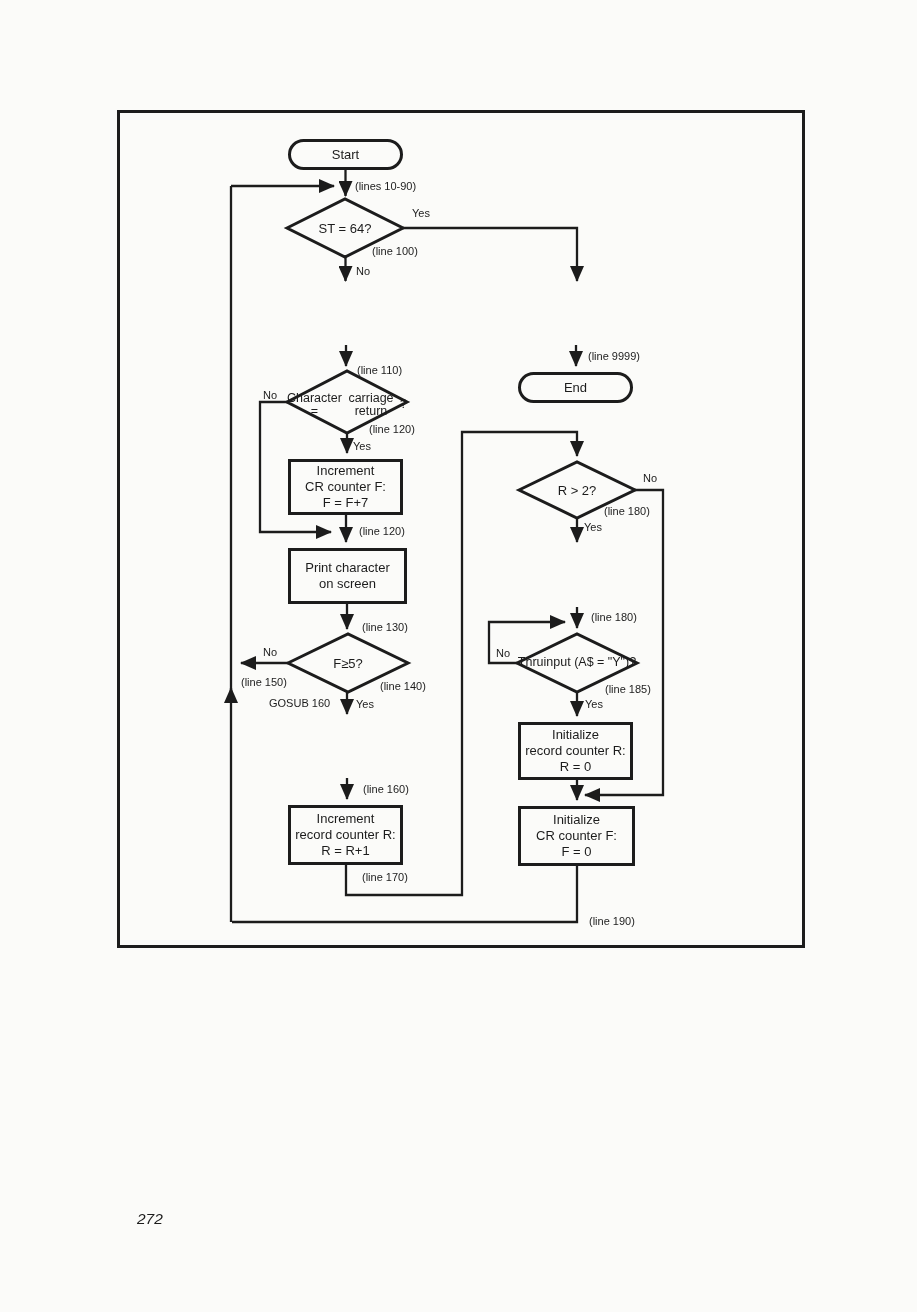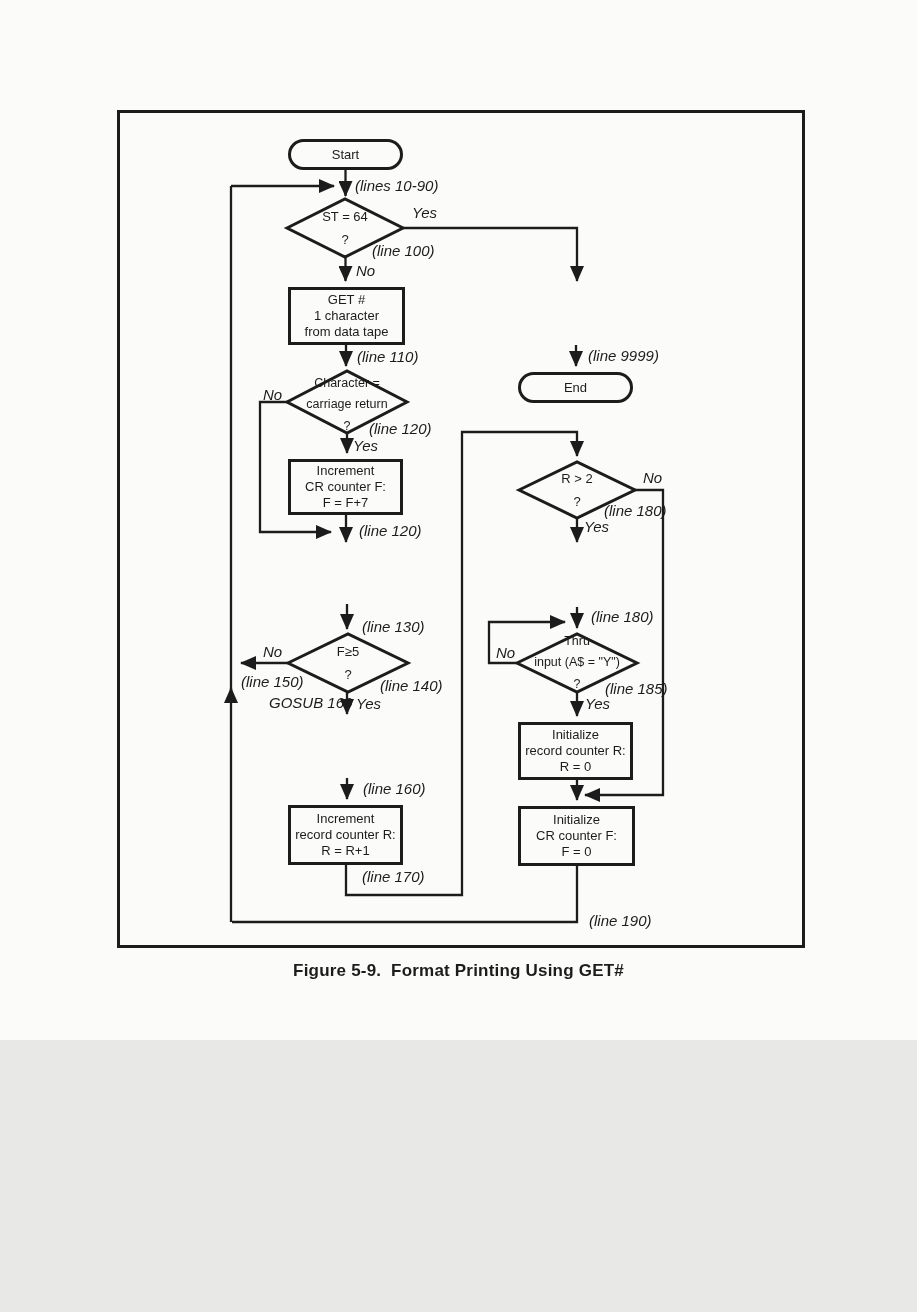--- a/index.html
+++ b/index.html
@@ -1,28 +1,28 @@
 <!DOCTYPE html>
 <html><head>
 <meta charset="utf-8">
 <style>
   html,body{margin:0;padding:0;background:#e8e8e6;}
-  .page{position:relative;width:917px;height:1040px;background:#fbfbf9;color:#1c1c1c;
+  .page{position:relative;width:917px;height:1312px;background:#fbfbf9;color:#1c1c1c;
         font-family:"Liberation Sans",sans-serif;overflow:hidden;}
   .frame{position:absolute;left:117px;top:110px;width:688px;height:838px;
          border:3px solid #1c1c1c;box-sizing:border-box;}
   svg.wires{position:absolute;left:0;top:0;}
   .n{position:absolute;box-sizing:border-box;border:3px solid #1c1c1c;background:#fbfbf9;
      display:flex;flex-direction:column;align-items:center;justify-content:center;
      text-align:center;font-size:13px;line-height:16px;z-index:3;}
   .stadium{border-radius:17px;}
-  .dt{position:absolute;display:flex;flex-direction:column;align-items:center;justify-content:center;
-      text-align:center;font-size:13px;line-height:15px;z-index:3;gap:8px;}
+  .dt{position:absolute;display:flex;flex-direction:row;align-items:center;justify-content:center;
+      text-align:center;font-size:13px;line-height:15px;z-index:3;}
   .dt.small{font-size:12.5px;line-height:13.5px;}
-  .lb{position:absolute;font-size:15px;line-height:14px;white-space:nowrap;z-index:4;font-style:italic;}
+  .lb{position:absolute;font-size:11px;line-height:14px;white-space:nowrap;z-index:4;}
   .caption{position:absolute;left:0;top:961px;width:917px;text-align:center;
            font-size:17px;font-weight:600;letter-spacing:.2px;white-space:pre;}
   .pageno{position:absolute;left:105px;top:1210px;font-size:15.5px;font-style:italic;margin-left:32px;}
 </style>
 </head>
 <body>
 
 <div class="page">
 
   <div class="frame"></div>
@@ -64,37 +64,36 @@
       <polygon points="288,663 348,634 408,663 348,692"></polygon>
       <polygon points="519,490 577,462 635,490 577,518"></polygon>
       <polygon points="517,663 577,634 637,663 577,692"></polygon>
     </g>
   </svg>
 
   <div class="n stadium" style="left:288px;top:139px;width:115px;height:31px">
     <div>Start</div>
   </div>
 
-  <div class="n" style="left:288px;top:287px;width:117px;height:58px">
-    <div>GET #</div>
-    <div>1 character</div>
-    <div>from data tape</div>
-  </div>
 
 
   <div class="n stadium" style="left:518px;top:372px;width:115px;height:31px">
     <div>End</div>
   </div>
 
   <div class="n" style="left:288px;top:459px;width:115px;height:56px">
     <div>Increment</div>
     <div>CR counter F:</div>
     <div>F = F+7</div>
   </div>
 
+  <div class="n" style="left:288px;top:548px;width:119px;height:56px">
+    <div>Print character</div>
+    <div>on screen</div>
+  </div>
 
 
   <div class="n" style="left:288px;top:805px;width:115px;height:60px">
     <div>Increment</div>
     <div>record counter R:</div>
     <div>R = R+1</div>
   </div>
 
 
   <div class="n" style="left:518px;top:722px;width:115px;height:58px">
@@ -133,21 +132,21 @@
   <div class="dt small" style="left:517px;top:642px;width:120px;height:42px">
     <div>Thru</div>
     <div>input (A$ = "Y")</div>
     <div>?</div>
   </div>
 
   <div class="lb" style="left:355px;top:179px">(lines 10-90)</div>
   <div class="lb" style="left:412px;top:206px">Yes</div>
   <div class="lb" style="left:372px;top:244px">(line 100)</div>
   <div class="lb" style="left:356px;top:264px">No</div>
-  <div class="lb" style="left:357px;top:350px">(line 110)</div>
+  <div class="lb" style="left:357px;top:363px">(line 110)</div>
   <div class="lb" style="left:263px;top:388px">No</div>
   <div class="lb" style="left:369px;top:422px">(line 120)</div>
   <div class="lb" style="left:353px;top:439px">Yes</div>
   <div class="lb" style="left:359px;top:524px">(line 120)</div>
   <div class="lb" style="left:362px;top:620px">(line 130)</div>
   <div class="lb" style="left:263px;top:645px">No</div>
   <div class="lb" style="left:241px;top:675px">(line 150)</div>
   <div class="lb" style="left:380px;top:679px">(line 140)</div>
   <div class="lb" style="left:269px;top:696px">GOSUB 160</div>
   <div class="lb" style="left:356px;top:697px">Yes</div>
@@ -156,16 +155,15 @@
   <div class="lb" style="left:588px;top:349px">(line 9999)</div>
   <div class="lb" style="left:643px;top:471px">No</div>
   <div class="lb" style="left:604px;top:504px">(line 180)</div>
   <div class="lb" style="left:584px;top:520px">Yes</div>
   <div class="lb" style="left:591px;top:610px">(line 180)</div>
   <div class="lb" style="left:496px;top:646px">No</div>
   <div class="lb" style="left:605px;top:682px">(line 185)</div>
   <div class="lb" style="left:585px;top:697px">Yes</div>
   <div class="lb" style="left:589px;top:914px">(line 190)</div>
 
-  <div class="caption">Figure 5-9.  Format Printing Using GET#</div>
   <div class="pageno">272</div>
 
 </div>
 
 </body></html>

